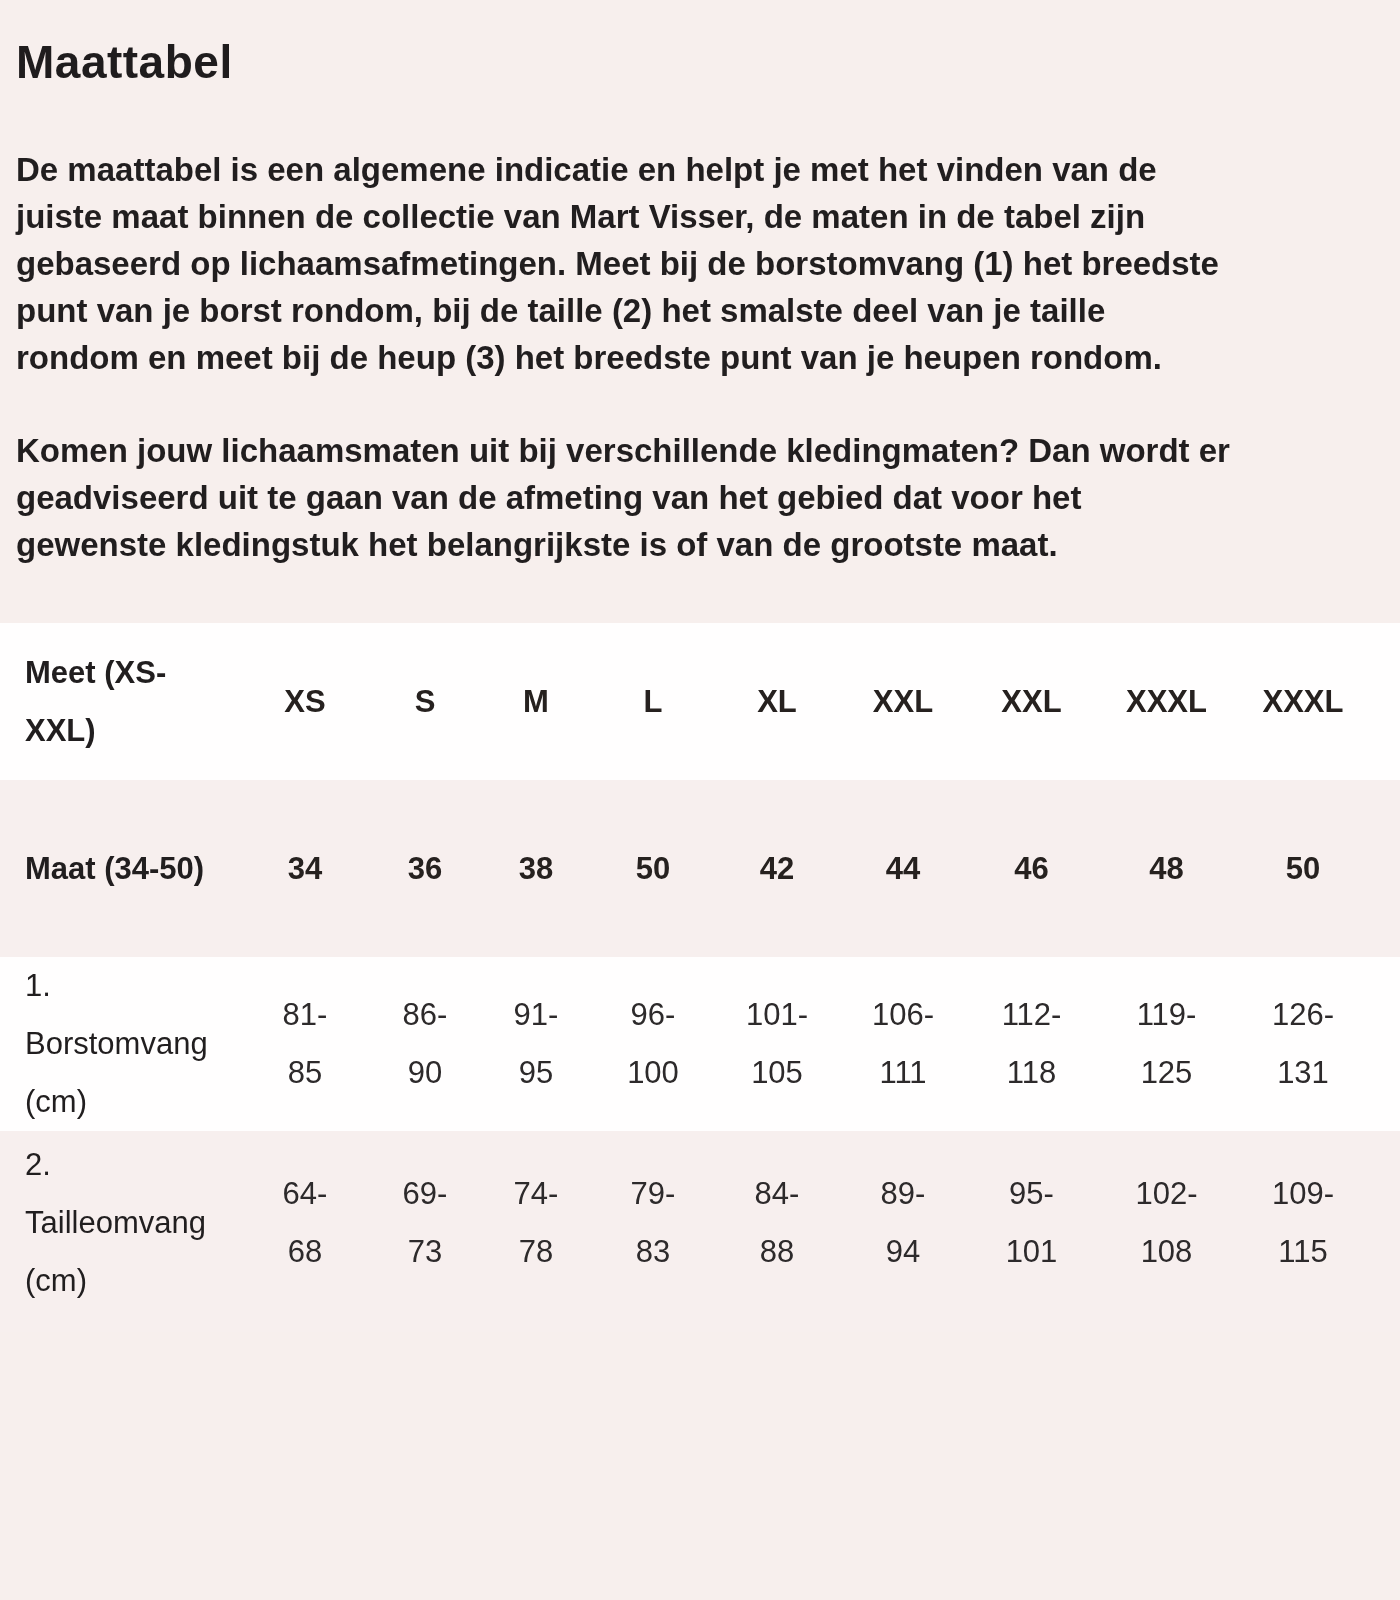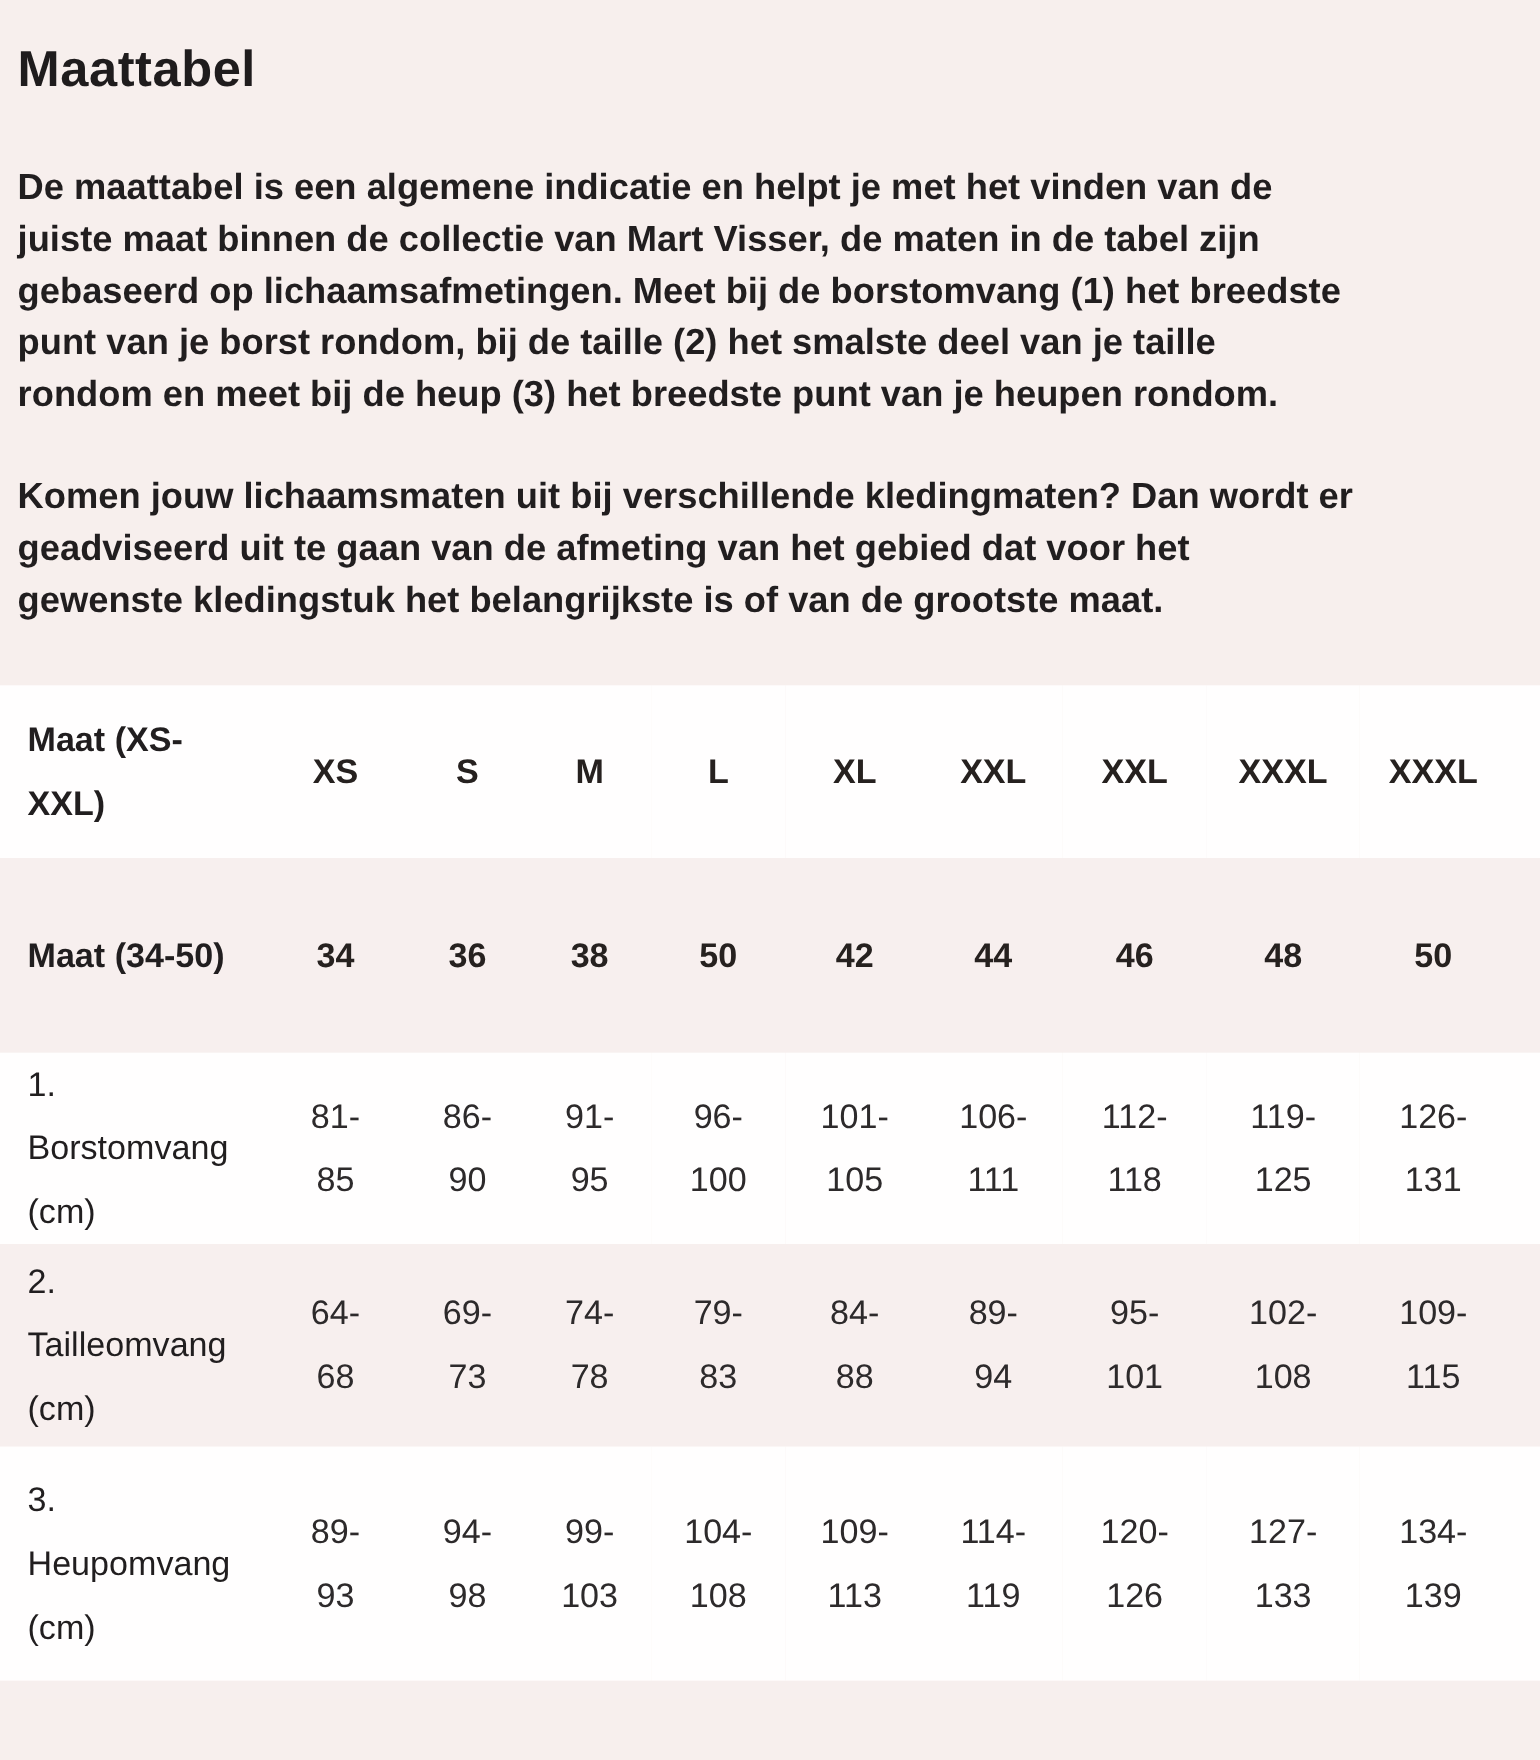--- a/index.html
+++ b/index.html
@@ -99,21 +99,21 @@
     <col style="width:112px">
     <col style="width:122px">
     <col style="width:126px">
     <col style="width:126px">
     <col style="width:131px">
     <col style="width:139px">
     <col style="width:164px">
   </colgroup>
   <tbody>
       <tr class="row-white rh0 bold-row">
-        <td class="label">Maat (XS-XXL)</td>
+        <td class="label">Meet (XS-XXL)</td>
         <td>XS</td>
         <td>S</td>
         <td>M</td>
         <td>L</td>
         <td>XL</td>
         <td>XXL</td>
         <td>XXL</td>
         <td>XXXL</td>
         <td>XXXL</td>
       </tr>
@@ -146,28 +146,16 @@
         <td>64-<br>68</td>
         <td>69-<br>73</td>
         <td>74-<br>78</td>
         <td>79-<br>83</td>
         <td>84-<br>88</td>
         <td>89-<br>94</td>
         <td>95-<br>101</td>
         <td>102-<br>108</td>
         <td>109-<br>115</td>
       </tr>
-      <tr class="row-white rh4">
-        <td class="label">3. Heupomvang (cm)</td>
-        <td>89-<br>93</td>
-        <td>94-<br>98</td>
-        <td>99-<br>103</td>
-        <td>104-<br>108</td>
-        <td>109-<br>113</td>
-        <td>114-<br>119</td>
-        <td>120-<br>126</td>
-        <td>127-<br>133</td>
-        <td>134-<br>139</td>
-      </tr>
     </tbody>
 </table>
 
 <div class="partial-row"></div>
 
 </body></html>

